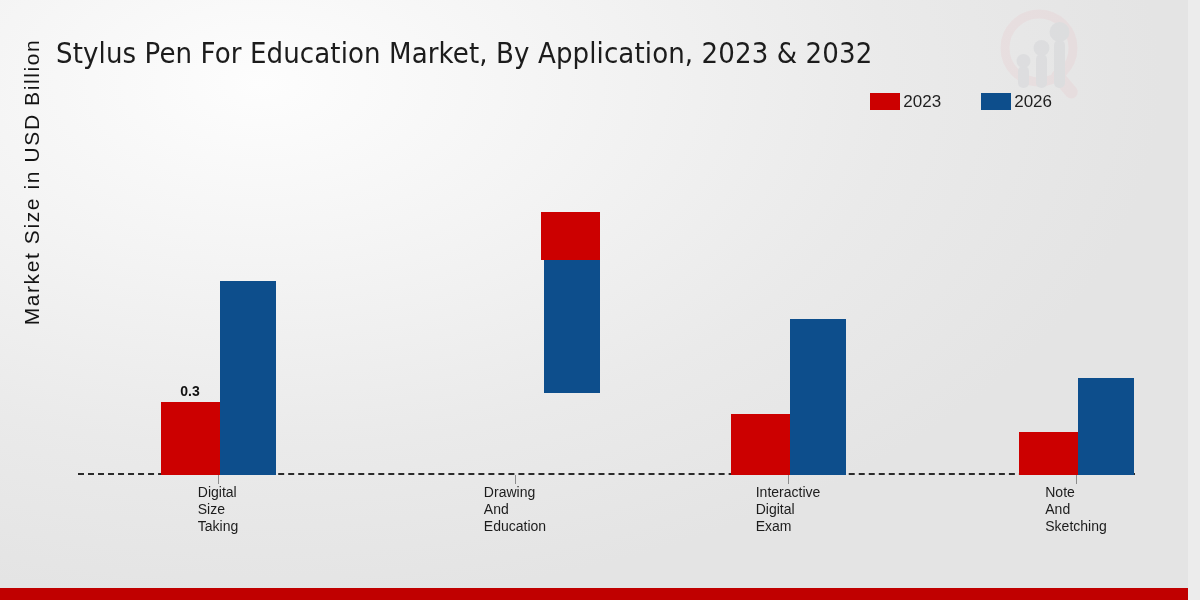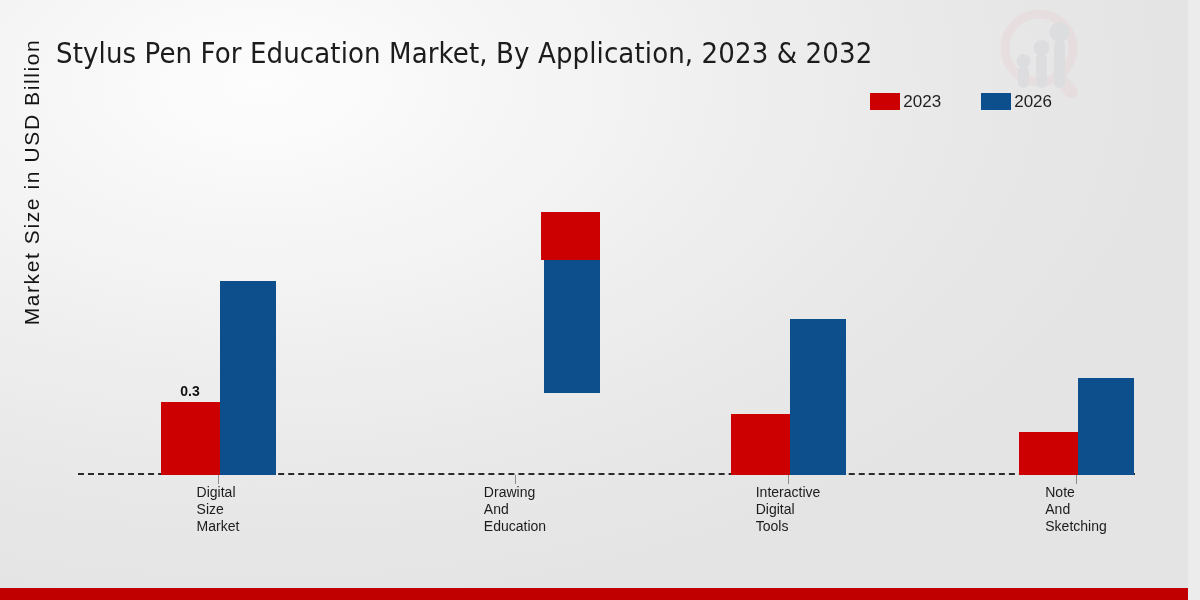--- a/index.html
+++ b/index.html
@@ -134,21 +134,21 @@
 
     <div class="group" style="left:55px; width:170px; height:100%;">
       <span class="bar" style="width:59px; height:73px; background:#cc0000;">
         <span class="bar-value">0.3</span>
       </span>
       <span class="bar" style="width:56px; height:194px; background:#0d4e8c;"></span>
       <span class="tick"></span>
       <span class="group-label">
         <span>Digital</span><br>
         <span>Size</span><br>
-        <span>Market</span>
+        <span>Taking</span>
       </span>
     </div>
 
     <div class="group" style="left:352px; width:170px; height:100%;flex-direction:column;">
       <span class="bar" style="width:59px; height:48px; background:#cc0000;">
         <span class="bar-value"></span>
       </span>
       <span class="bar" style="width:56px; height:133px; background:#0d4e8c;"></span>
       <span class="tick"></span>
       <span class="group-label">
@@ -160,21 +160,21 @@
 
     <div class="group" style="left:625px; width:170px; height:100%;">
       <span class="bar" style="width:59px; height:61px; background:#cc0000;">
         <span class="bar-value"></span>
       </span>
       <span class="bar" style="width:56px; height:156px; background:#0d4e8c;"></span>
       <span class="tick"></span>
       <span class="group-label">
         <span>Interactive</span><br>
         <span>Digital</span><br>
-        <span>Tools</span>
+        <span>Exam</span>
       </span>
     </div>
 
     <div class="group" style="left:913px; width:170px; height:100%;">
       <span class="bar" style="width:59px; height:43px; background:#cc0000;">
         <span class="bar-value"></span>
       </span>
       <span class="bar" style="width:56px; height:97px; background:#0d4e8c;"></span>
       <span class="tick"></span>
       <span class="group-label">

